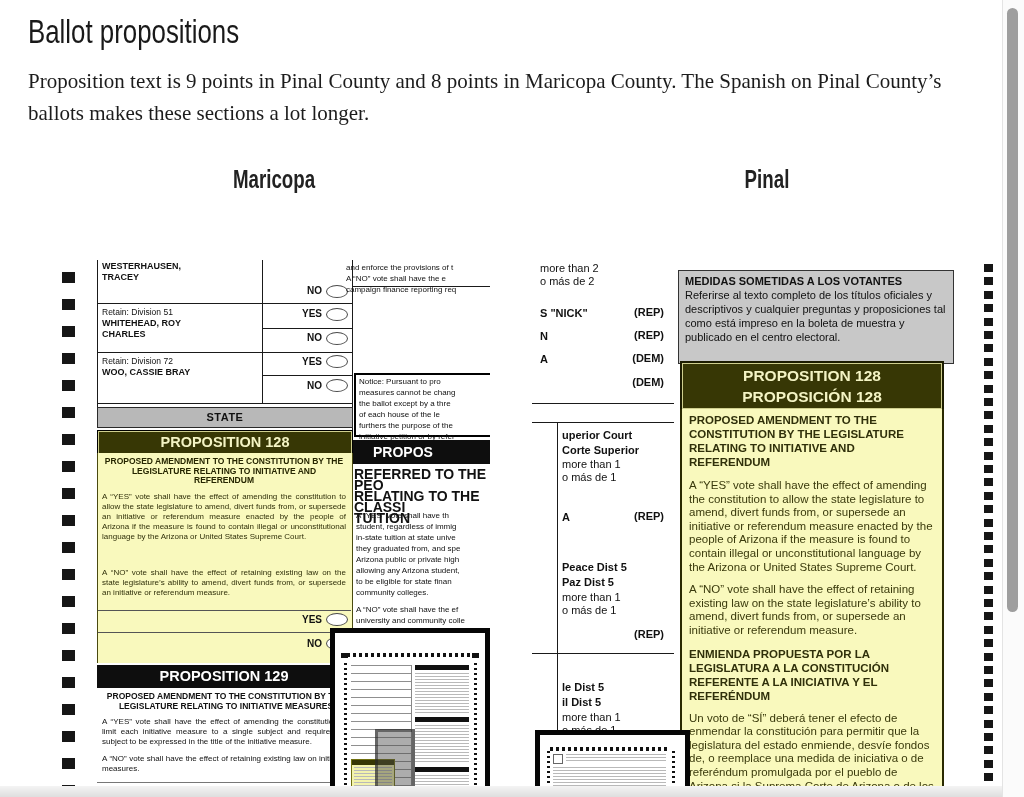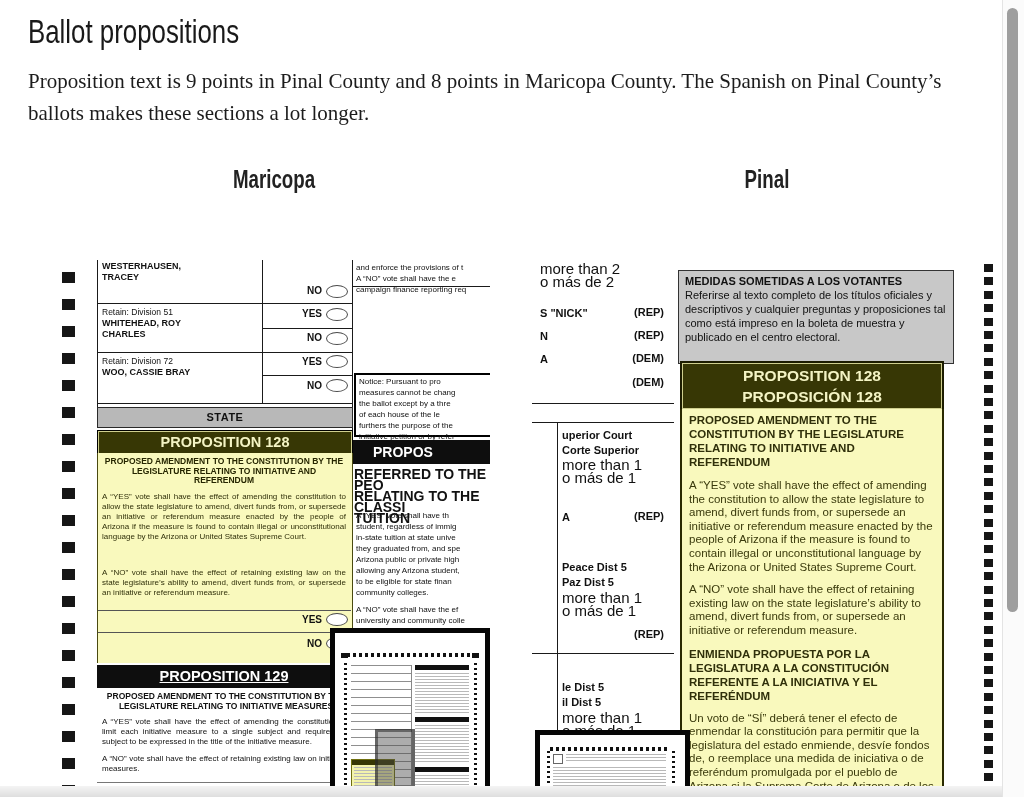--- a/index.html
+++ b/index.html
@@ -32,21 +32,21 @@
     color:#f4f4c4;font-weight:700;text-align:center;}
   .blackhead{background:#0e0e0e;color:#fff;font-weight:700;text-align:center;}
   .ybody{background:#f9f9bd;}
   .m-sub{font-weight:700;font-size:8.5px;line-height:9.5px;text-align:center;color:#262600;}
   .m-par{font-size:8px;line-height:10px;text-align:justify;color:#30300a;}
   .m-par-k{font-size:8px;line-height:10px;text-align:justify;color:#111;}
   .m-sub-k{font-weight:700;font-size:8.5px;line-height:9.5px;text-align:center;color:#111;}
   .c2{font-size:8px;line-height:11px;color:#111;white-space:pre-line;}
   .prel{white-space:pre-line;}
   .p-name{font-weight:700;font-size:11px;line-height:15px;color:#111;}
-  .p-note{font-size:15px;line-height:13px;color:#111;}
+  .p-note{font-size:11px;line-height:13px;color:#111;}
   .p-party{font-weight:700;font-size:11px;color:#111;position:absolute;width:60px;text-align:right;}
   .graybox{background:#c8c8c8;border:1px solid #333;color:#111;font-size:11px;line-height:14px;}
   .p-sub{font-weight:700;font-size:11.5px;line-height:14px;color:#30300a;}
   .p-par{font-size:11.5px;line-height:13.6px;color:#3a3a0c;}
   
   .inset{position:absolute;background:#fff;border:5px solid #060606;overflow:hidden;}
   .dash-row{background:repeating-linear-gradient(to right,#111 0 3px,transparent 3px 6px);height:4px;}
   .dot-col{background:repeating-linear-gradient(to bottom,#111 0 2px,transparent 2px 5px);width:3px;}
   .blob{background:repeating-linear-gradient(to bottom,#b9b9b9 0 1px,transparent 1px 3px);}
   .rowsblob{background:repeating-linear-gradient(to bottom,#8f8f8f 0 1px,transparent 1px 8px);
@@ -114,31 +114,31 @@
     <div class="abs m-sub" style="left:45px;top:197px;width:242px;">PROPOSED AMENDMENT TO THE CONSTITUTION BY THE LEGISLATURE RELATING TO INITIATIVE AND REFERENDUM</div>
     <div class="abs m-par" style="left:44px;top:232px;width:244px;">A “YES” vote shall have the effect of amending the constitution to allow the state legislature to amend, divert funds from, or supersede an initiative or referendum measure enacted by the people of Arizona if the measure is found to contain illegal or unconstitutional language by the Arizona or United States Supreme Court.</div>
     <div class="abs m-par" style="left:44px;top:308px;width:244px;">A “NO” vote shall have the effect of retaining existing law on the state legislature’s ability to amend, divert funds from, or supersede an initiative or referendum measure.</div>
     <div class="abs hline" style="left:40px;top:350px;width:253px;background:#555;"></div>
     <div class="abs opt" style="left:210px;top:354px;">YES</div>
     <div class="abs oval" style="left:268px;top:353px;"></div>
     <div class="abs hline" style="left:40px;top:372px;width:253px;background:#555;"></div>
     <div class="abs opt" style="left:210px;top:378px;">NO</div>
     <div class="abs oval" style="left:268px;top:377px;"></div>
 
-    <div class="abs blackhead" style="left:39px;top:405px;width:254px;height:23px;font-size:14.5px;line-height:23px;text-decoration:underline;">PROPOSITION 129</div>
+    <div class="abs blackhead" style="left:39px;top:405px;width:254px;height:23px;font-size:14.5px;line-height:23px;">PROPOSITION 129</div>
     <div class="abs m-sub-k" style="left:44px;top:432px;width:248px;">PROPOSED AMENDMENT TO THE CONSTITUTION BY THE LEGISLATURE RELATING TO INITIATIVE MEASURES</div>
     <div class="abs m-par-k" style="left:44px;top:457px;width:246px;">A “YES” vote shall have the effect of amending the constitution to limit each initiative measure to a single subject and require that subject to be expressed in the title of the initiative measure.</div>
     <div class="abs m-par-k" style="left:44px;top:494px;width:246px;">A “NO” vote shall have the effect of retaining existing law on initiative measures.</div>
     <div class="abs hline" style="left:39px;top:522px;width:255px;background:#777;"></div>
     <div class="abs opt" style="left:210px;top:530px;">YES</div>
     <div class="abs oval" style="left:268px;top:529px;"></div>
     <div class="abs hline" style="left:39px;top:553px;width:255px;background:#777;"></div>
     <div class="abs opt" style="left:210px;top:562px;">NO</div>
 
-    <div class="abs c2" style="left:298px;top:2px;width:140px;">and enforce the provisions of t
+    <div class="abs c2" style="left:288px;top:2px;width:140px;">and enforce the provisions of t
 A “NO” vote shall have the e
 campaign finance reporting req</div>
     <div class="abs hline" style="left:294px;top:26px;width:138px;"></div>
     <div class="abs blackhead" style="left:295px;top:180px;width:137px;height:24px;font-size:14px;line-height:24px;text-align:left;padding-left:20px;">PROPOS</div>
     <div class="abs" style="left:296px;top:113px;width:150px;height:60px;border:2px solid #000;">
       <div class="c2" style="padding:1px 3px;">Notice:  Pursuant  to  pro
 measures cannot be chang
 the ballot except by a thre
 of each house of the le
 furthers the purpose of the

